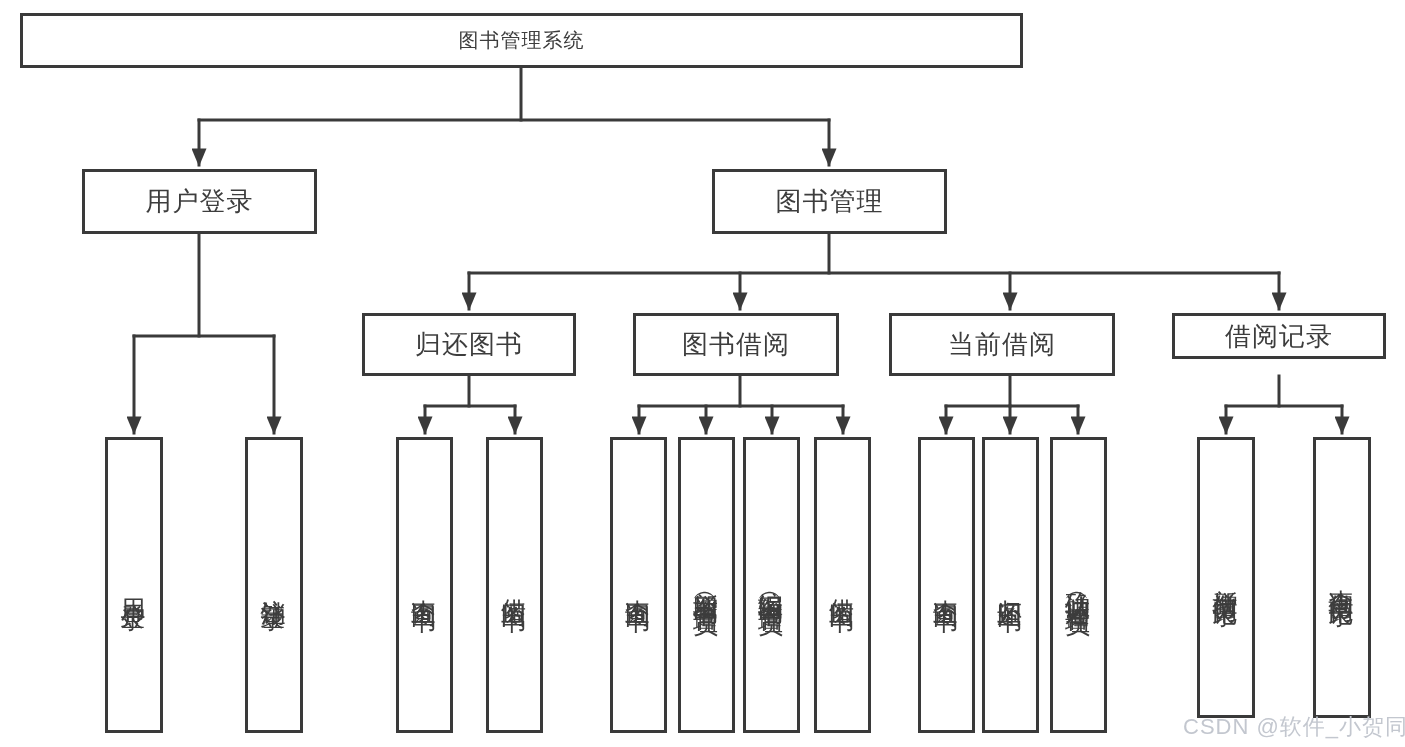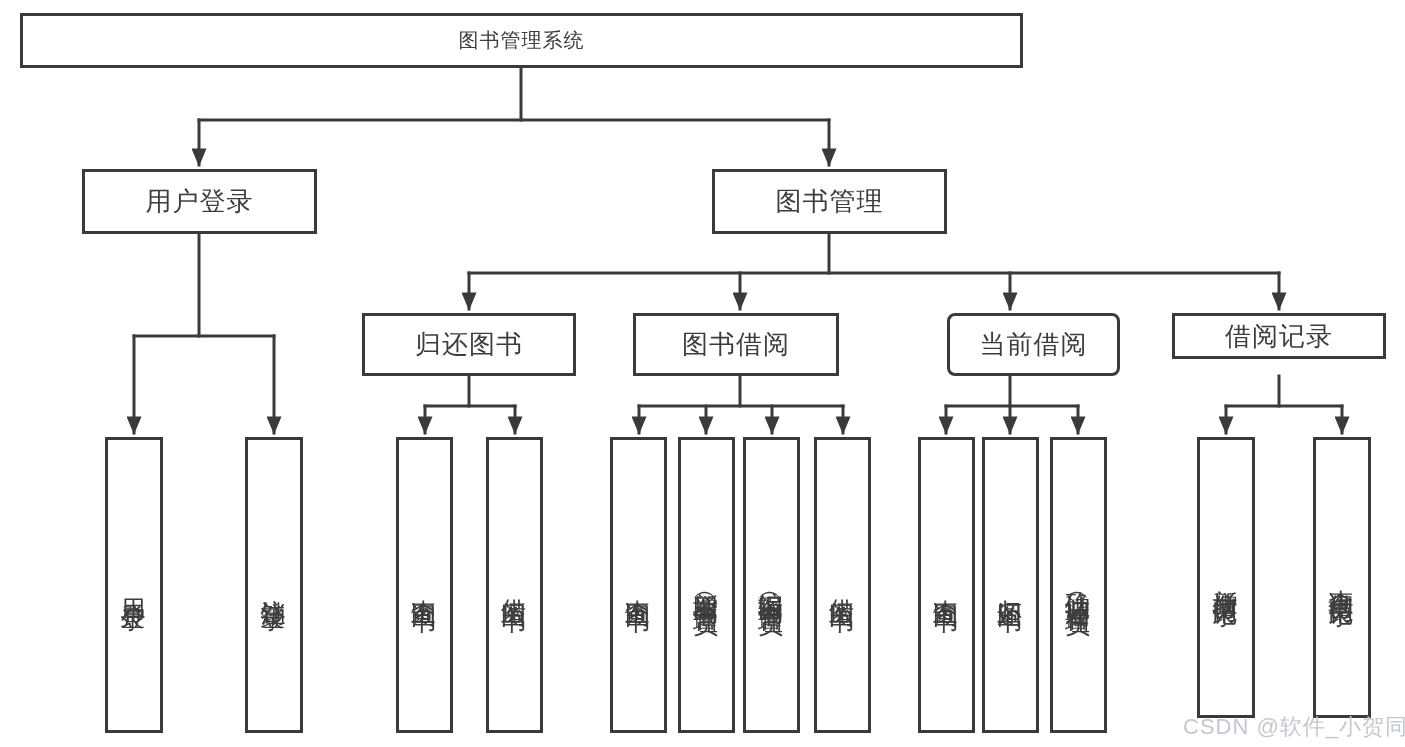--- a/index.html
+++ b/index.html
@@ -130,21 +130,21 @@
   <div class="hbox" style="left:712px; top:169px; width:235px; height:65px;">
     <span>图书管理</span>
   </div>
 
   <div class="hbox" style="left:362px; top:313px; width:214px; height:63px;">
     <span>归还图书</span>
   </div>
   <div class="hbox" style="left:633px; top:313px; width:206px; height:63px;">
     <span>图书借阅</span>
   </div>
-  <div class="hbox" style="left:947px; top:313px; width:173px; height:63px;border-radius:8px;">
+  <div class="hbox" style="left:889px; top:313px; width:226px; height:63px;">
     <span>当前借阅</span>
   </div>
   <div class="hbox" style="left:1172px; top:313px; width:214px; height:46px;">
     <span>借阅记录</span>
   </div>
 
   <div class="vbox" style="left:105px; top:437px; width:58px; height:296px;">
     <span class="vtext">用户登录</span>
   </div>
   <div class="vbox" style="left:245px; top:437px; width:58px; height:296px;">

